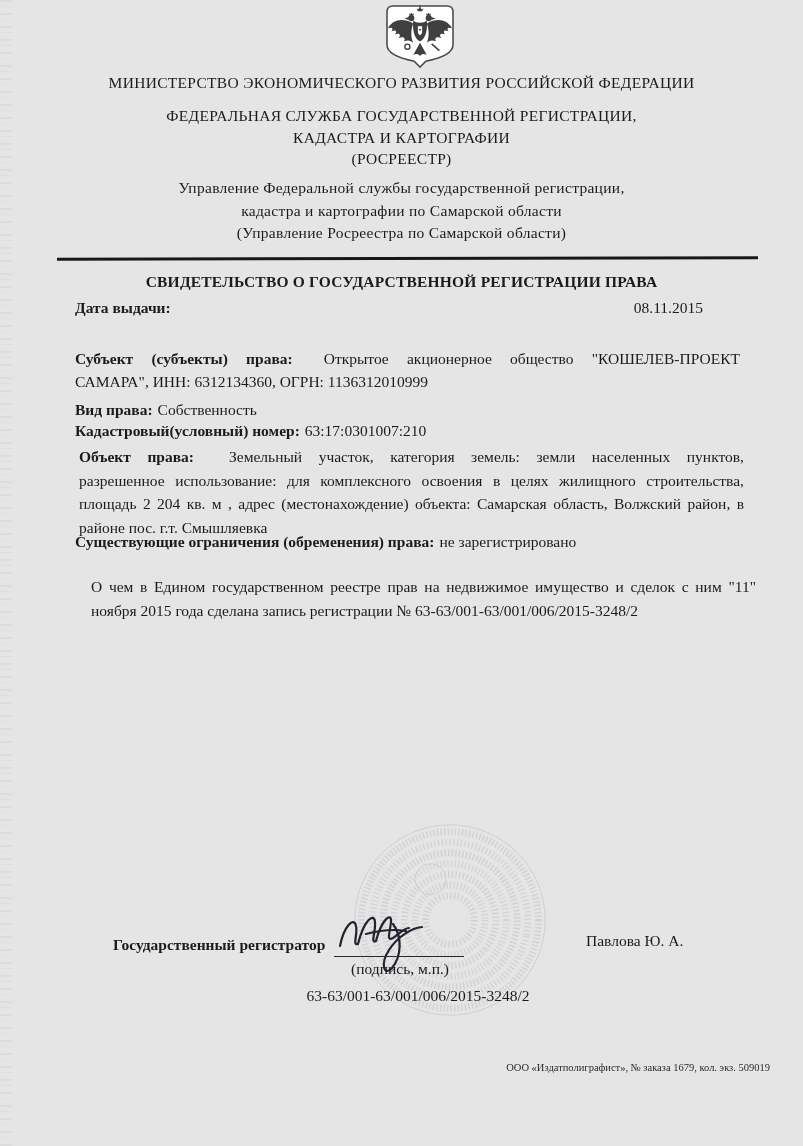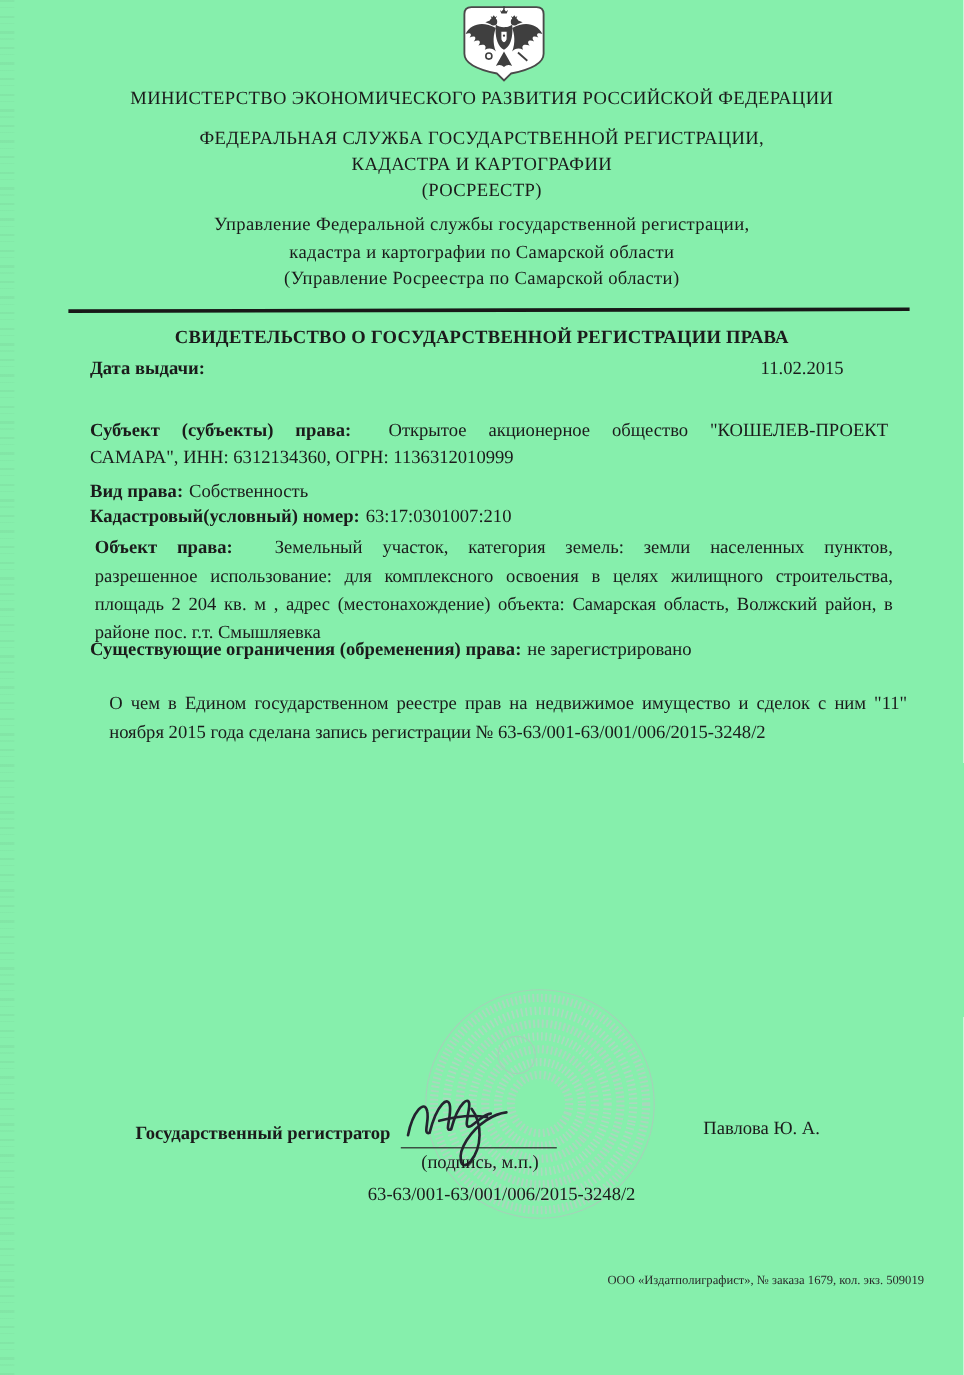--- a/index.html
+++ b/index.html
@@ -1,19 +1,19 @@
 <!DOCTYPE html>
 <html><head>
 <meta charset="utf-8">
 <style>
   html,body{margin:0;padding:0;background:#ffffff;}
   .page{
     position:relative;
     width:803px;height:1146px;
-    background:#86efac;
+    background:#e5e5e5;
     font-family:"Liberation Serif", serif;
     color:#1b1b1b;
     overflow:hidden;
   }
   .scan-noise{
     position:absolute;left:0;top:0;width:12px;height:100%;
     background:repeating-linear-gradient(180deg, rgba(60,60,60,0.05) 0 2px, transparent 2px 6px, rgba(60,60,60,0.03) 6px 7px, transparent 7px 13px);
     pointer-events:none;
   }
   .abs{position:absolute;}
@@ -73,21 +73,21 @@
   <div class="abs center hline" style="top:179px">Управление Федеральной службы государственной регистрации,</div>
   <div class="abs center hline" style="top:202px">кадастра и картографии по Самарской области</div>
   <div class="abs center hline" style="top:224px">(Управление Росреестра по Самарской области)</div>
 
   <div class="abs divider"></div>
 
   <div class="abs center doc-title">СВИДЕТЕЛЬСТВО О ГОСУДАРСТВЕННОЙ РЕГИСТРАЦИИ ПРАВА</div>
 
   <div class="abs row date-row" style="top:299px">
     <b class="lbl">Дата выдачи:</b>
-    <span class="val">11.02.2015</span>
+    <span class="val">08.11.2015</span>
   </div>
 
 
   <p class="abs para" style="top:347px;margin:0;line-height:23px">
     <b class="lbl">Субъект (субъекты) права:</b><span class="gap26"></span><span>Открытое акционерное общество "КОШЕЛЕВ-ПРОЕКТ САМАРА", ИНН: 6312134360, ОГРН: 1136312010999</span>
   </p>
 
   <div class="abs row" style="top:401px">
     <b class="lbl">Вид права:</b><span>Собственность</span>
   </div>

